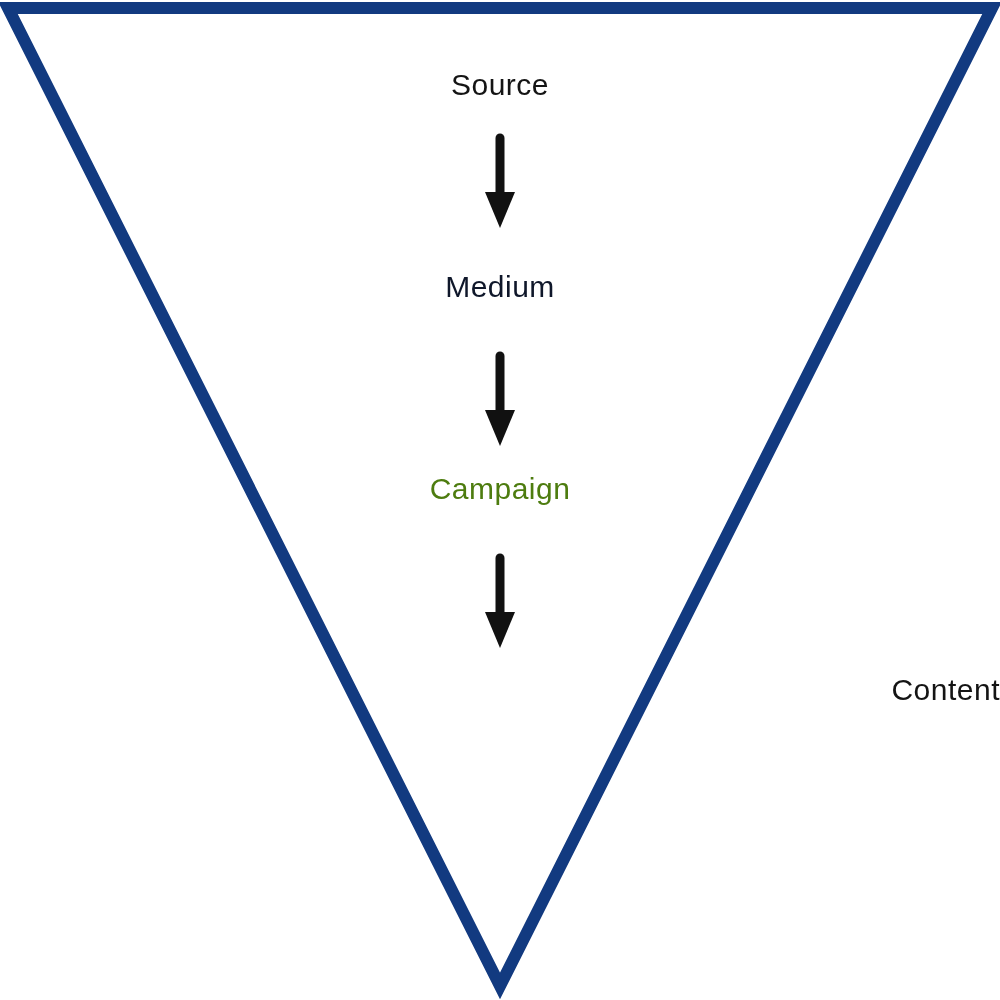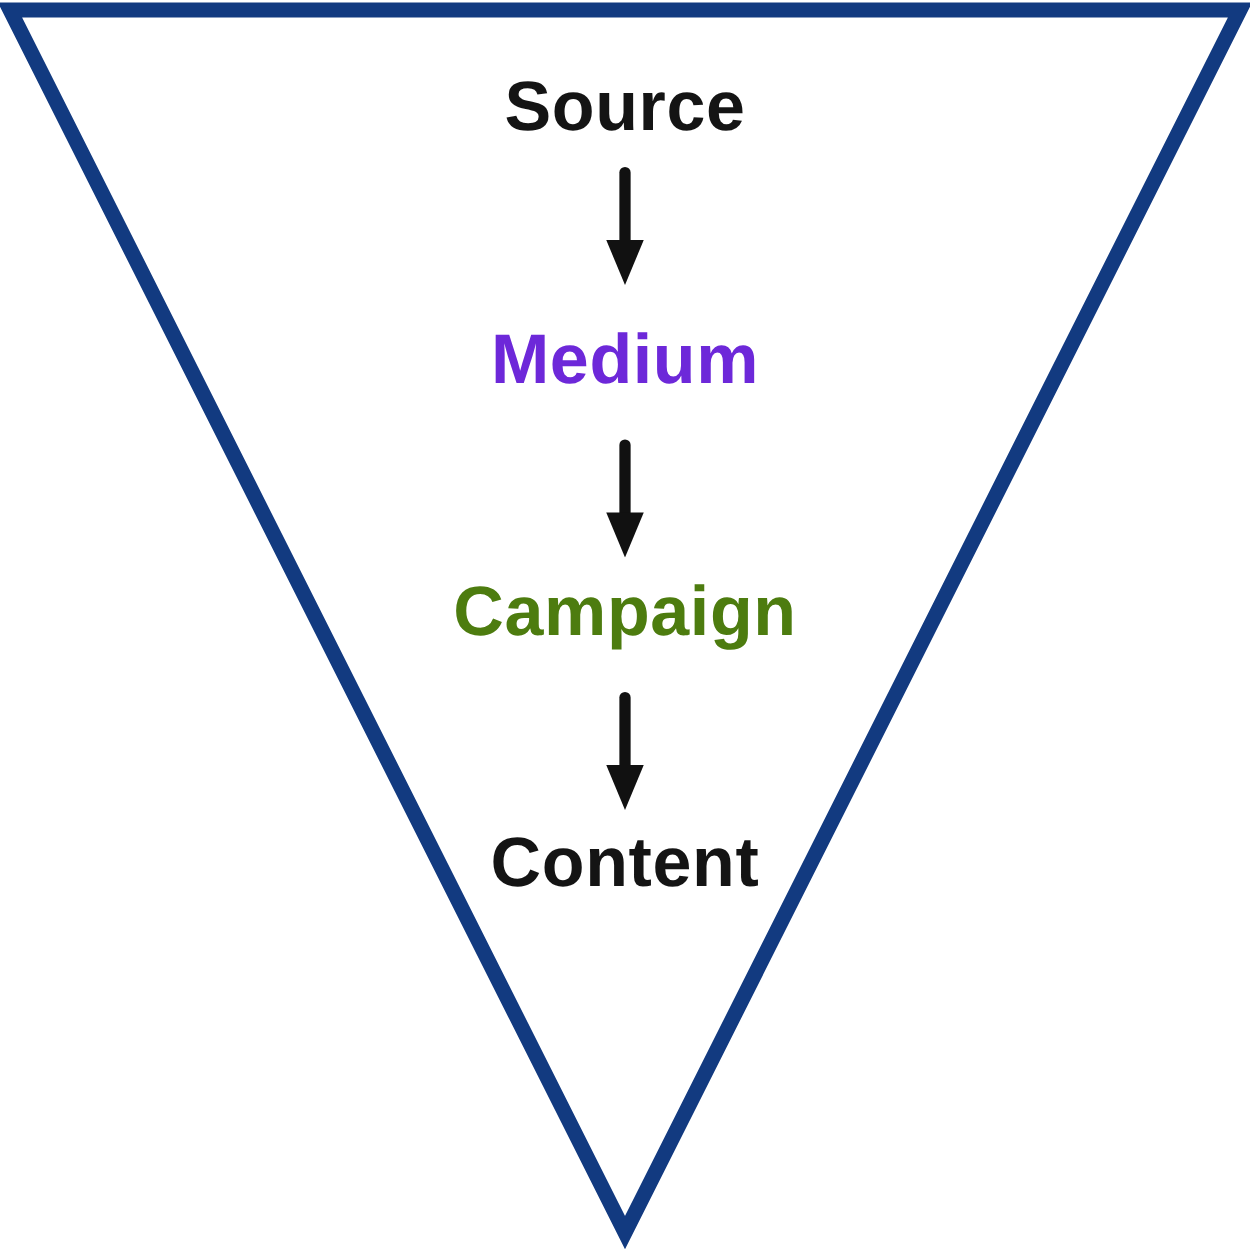--- a/index.html
+++ b/index.html
@@ -18,22 +18,22 @@
   .funnel-svg {
     position: absolute;
     top: 0;
     left: 0;
   }
   .level-label {
     position: absolute;
     left: 0;
     right: 0;
     text-align: center;
-    font-size: 56px;
-    font-weight: 700;
+    font-size: 30px;
+    font-weight: 400;
     letter-spacing: 0.5px;
     line-height: 50px;
     height: 50px;
   }
   .down-arrow {
     position: absolute;
     left: 480px;
     width: 40px;
     height: 96px;
   }
@@ -47,29 +47,29 @@
     <polygon points="8,8 992,8 500,986" fill="none" stroke="#123a80" stroke-width="12" stroke-linejoin="miter"></polygon>
   </svg>
 
   <div class="level-label" style="top:60px; color:#141414;">Source</div>
 
   <svg class="down-arrow" style="top:132px;" viewBox="0 0 40 96" aria-hidden="true">
     <line x1="20" y1="6" x2="20" y2="64" stroke="#111111" stroke-width="9" stroke-linecap="round"></line>
     <polygon points="5,60 35,60 20,96" fill="#111111"></polygon>
   </svg>
 
-  <div class="level-label" style="top:262px; color:#6d28d9;">Medium</div>
+  <div class="level-label" style="top:262px; color:#0f172a;">Medium</div>
 
   <svg class="down-arrow" style="top:350px;" viewBox="0 0 40 96" aria-hidden="true">
     <line x1="20" y1="6" x2="20" y2="64" stroke="#111111" stroke-width="9" stroke-linecap="round"></line>
     <polygon points="5,60 35,60 20,96" fill="#111111"></polygon>
   </svg>
 
   <div class="level-label" style="top:464px; color:#4d7c0f;">Campaign</div>
 
   <svg class="down-arrow" style="top:552px;" viewBox="0 0 40 96" aria-hidden="true">
     <line x1="20" y1="6" x2="20" y2="64" stroke="#111111" stroke-width="9" stroke-linecap="round"></line>
     <polygon points="5,60 35,60 20,96" fill="#111111"></polygon>
   </svg>
 
-  <div class="level-label" style="top:665px; color:#141414;">Content</div>
+  <div class="level-label" style="top:665px; color:#141414;text-align:right;">Content</div>
 
 </div>
 
 </body></html>

